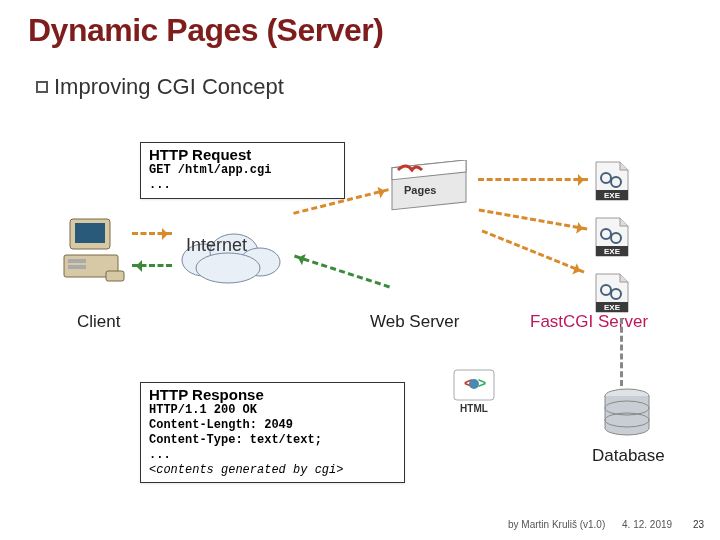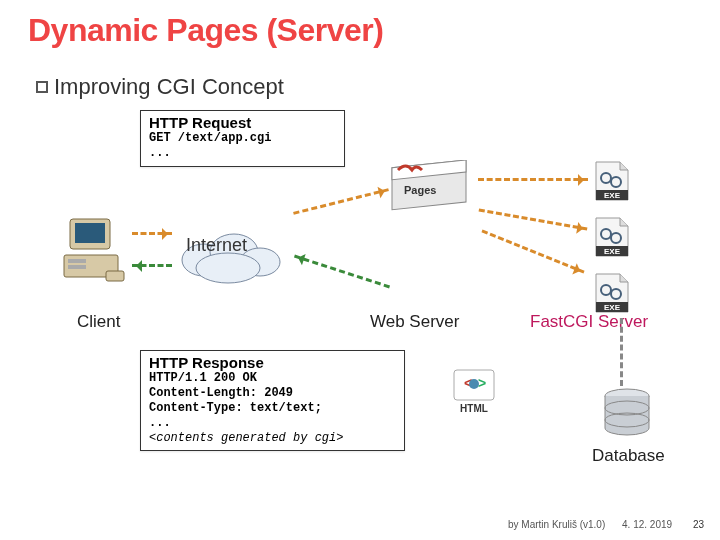--- a/index.html
+++ b/index.html
@@ -10,21 +10,21 @@
     font-family: "Segoe UI", Arial, sans-serif;
     background: #fff;
     position: relative;
     overflow: hidden;
   }
   .title {
     position: absolute;
     top: 12px; left: 28px;
     font-size: 32px;
     font-weight: 700;
-    color: #ef4444;
+    color: #7f1d1d;
     letter-spacing: -0.5px;
   }
   .bullet-row {
     position: absolute;
     top: 74px; left: 36px;
     font-size: 22px;
     color: #333;
   }
   .bullet-sq {
     display: inline-block;
@@ -33,20 +33,21 @@
     background: #fff;
     margin-right: 6px;
     vertical-align: 1px;
   }
   .box {
     position: absolute;
     border: 1px solid #333;
     background: #fff;
     padding: 3px 8px 5px 8px;
     box-shadow: 0 1px 2px rgba(0,0,0,0.1);
+    margin-top: 32px;
   }
   .box .box-title { font-weight: 700; font-size: 15px; }
   .box .mono { font-family: "Courier New", monospace; font-weight: 700; font-size: 12px; line-height: 1.25; }
   .box .ital { font-family: "Courier New", monospace; font-style: italic; font-size: 12px; }
 
   
   .req-box { top: 110px; left: 140px; width: 205px; }
   .res-box { top: 350px; left: 140px; width: 265px; }
 
   .internet-label {
@@ -152,21 +153,21 @@
 <body>
 
 <div class="title">Dynamic Pages (Server)</div>
 
 <div class="bullet-row">
   <span class="bullet-sq"></span><span>Improving CGI Concept</span>
 </div>
 
 <div class="box req-box">
   <div class="box-title">HTTP Request</div>
-  <div class="mono">GET /text/app.cgi</div>
+  <div class="mono">GET /html/app.cgi</div>
   <div class="mono">...</div>
 </div>
 
 <div class="box res-box">
   <div class="box-title">HTTP Response</div>
   <div class="mono">HTTP/1.1 200 OK</div>
   <div class="mono">Content-Length: 2049</div>
   <div class="mono">Content-Type: text/text;</div>
   <div class="mono">...</div>
   <div class="ital">&lt;contents generated by cgi&gt;</div>

